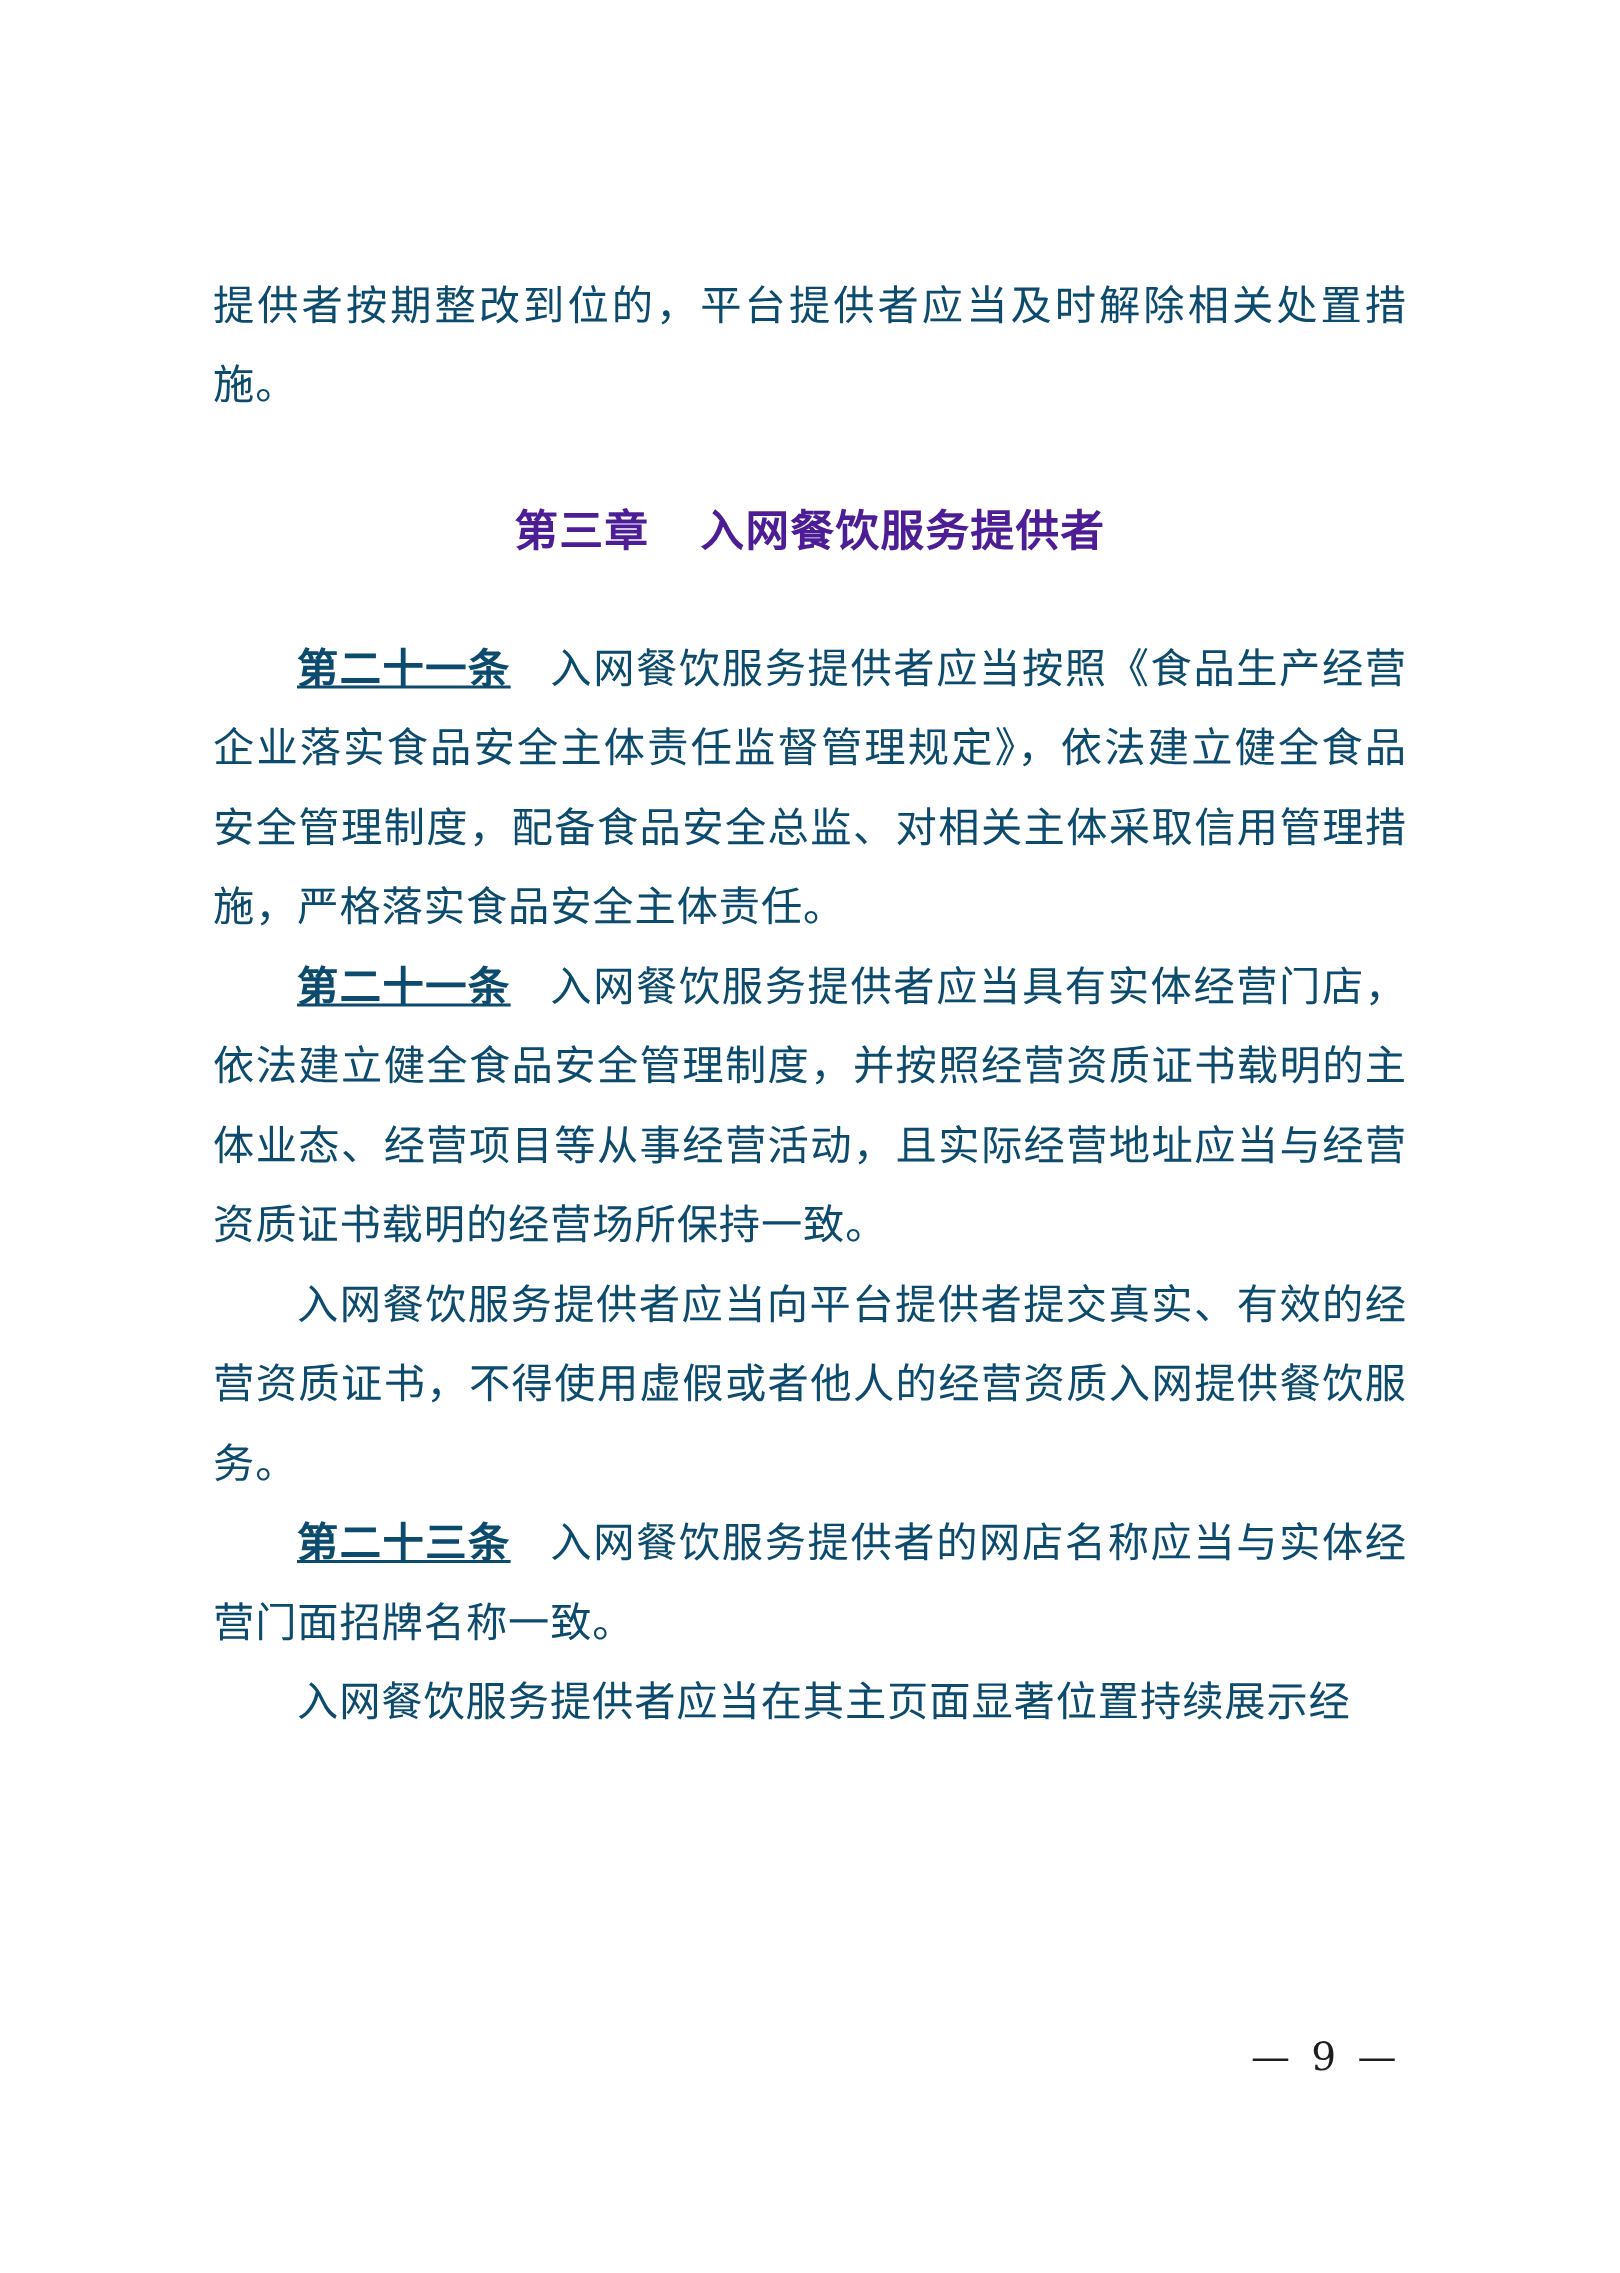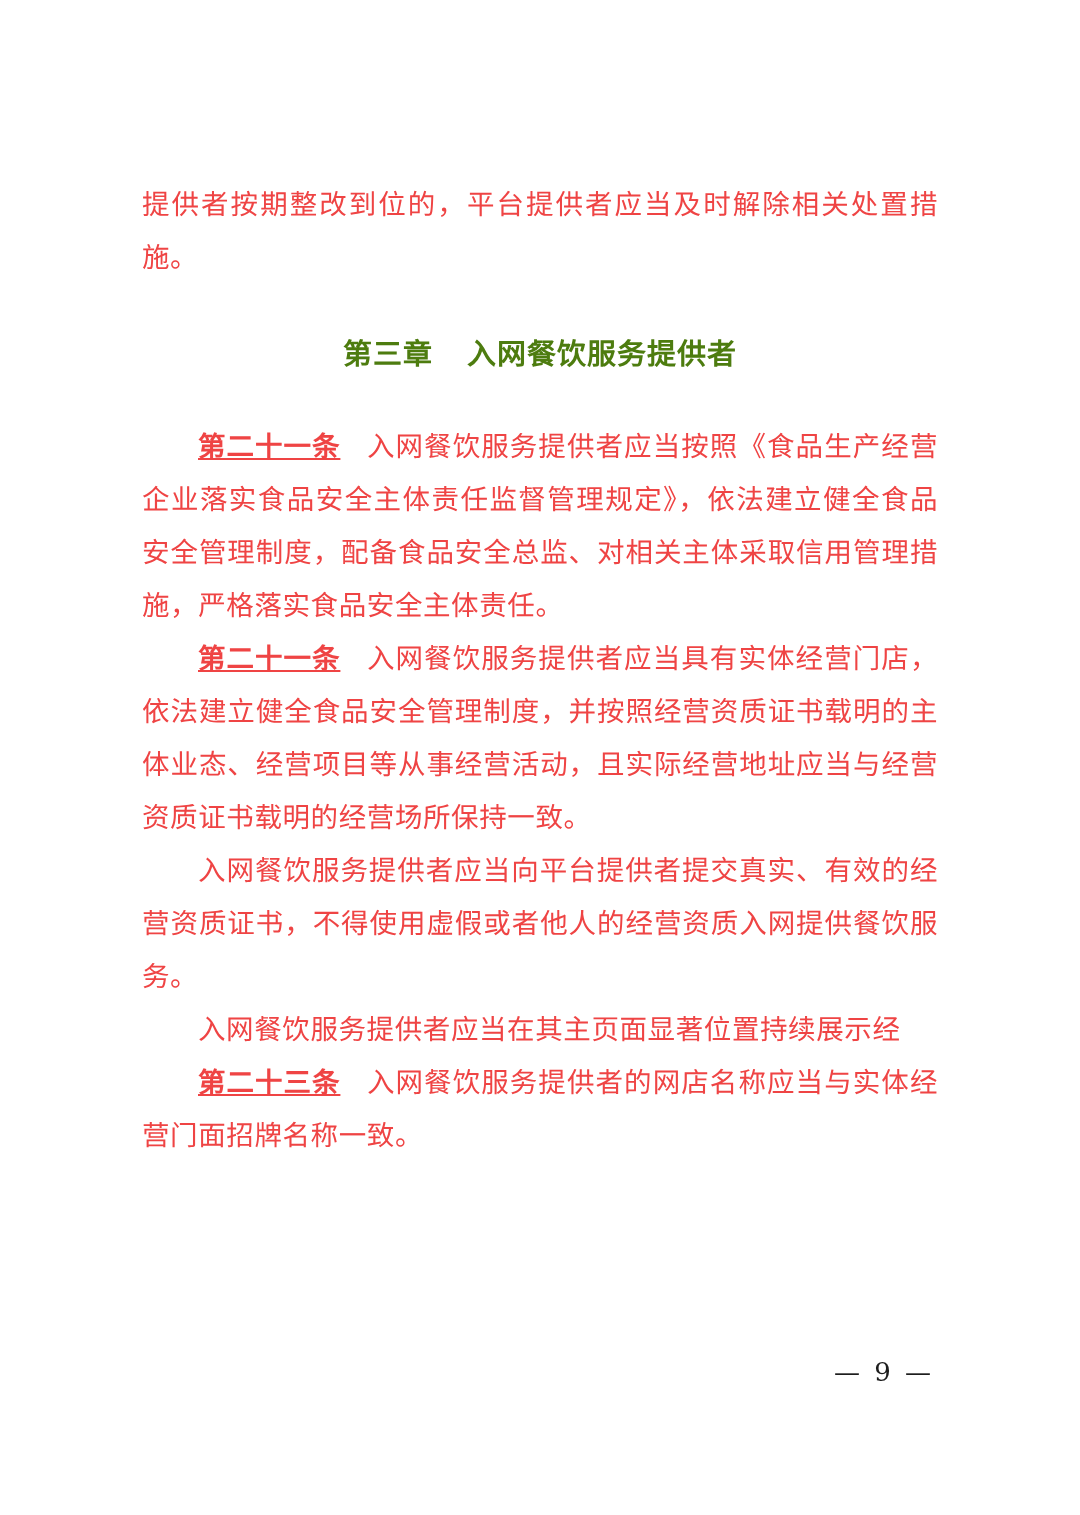--- a/index.html
+++ b/index.html
@@ -23,33 +23,33 @@
     top: 178px;
     width: 796px;
   }
   .para {
     font-size: 27.5px;
     line-height: 53px;
     letter-spacing: 0.6px;
     text-align: justify;
     text-justify: inter-ideograph;
     margin: 0;
-    color: #ef4444;
+    color: #0c4a6e;
   }
   .indent {
     text-indent: 56px;
   }
   .chapter-heading {
     text-align: center;
     font-size: 29px;
     line-height: 52px;
     font-weight: bold;
     letter-spacing: 1px;
     margin: 44px 0 40px 0;
-    color: #4d7c0f;
+    color: #4c1d95;
   }
   .chapter-heading .gap {
     display: inline-block;
     width: 34px;
   }
   .art-label {
     font-weight: bold;
     letter-spacing: 0.5px;
     text-decoration: underline;
   }
@@ -79,21 +79,21 @@
 
 
     <h2 class="chapter-heading"><span>第三章</span><span class="gap"></span><span>入网餐饮服务提供者</span></h2>
 
     <p class="para indent"><span class="art-label">第二十一条</span><span class="art-gap"></span><span>入网餐饮服务提供者应当按照《食品生产经营企业落实食品安全主体责任监督管理规定》，依法建立健全食品安全管理制度，配备食品安全总监、对相关主体采取信用管理措施，严格落实食品安全主体责任。</span></p>
 
     <p class="para indent"><span class="art-label">第二十一条</span><span class="art-gap"></span><span>入网餐饮服务提供者应当具有实体经营门店，依法建立健全食品安全管理制度，并按照经营资质证书载明的主体业态、经营项目等从事经营活动，且实际经营地址应当与经营资质证书载明的经营场所保持一致。</span></p>
 
     <p class="para indent">入网餐饮服务提供者应当向平台提供者提交真实、有效的经营资质证书，不得使用虚假或者他人的经营资质入网提供餐饮服务。</p>
 
+    <p class="para indent"><span class="art-label">第二十三条</span><span class="art-gap"></span><span>入网餐饮服务提供者的网店名称应当与实体经营门面招牌名称一致。</span></p>
+
     <p class="para indent">入网餐饮服务提供者应当在其主页面显著位置持续展示经</p>
-
-    <p class="para indent"><span class="art-label">第二十三条</span><span class="art-gap"></span><span>入网餐饮服务提供者的网店名称应当与实体经营门面招牌名称一致。</span></p>
 
   </div>
 
   <div class="page-number">— 9 —</div>
 
 </div>
 
 </body></html>

